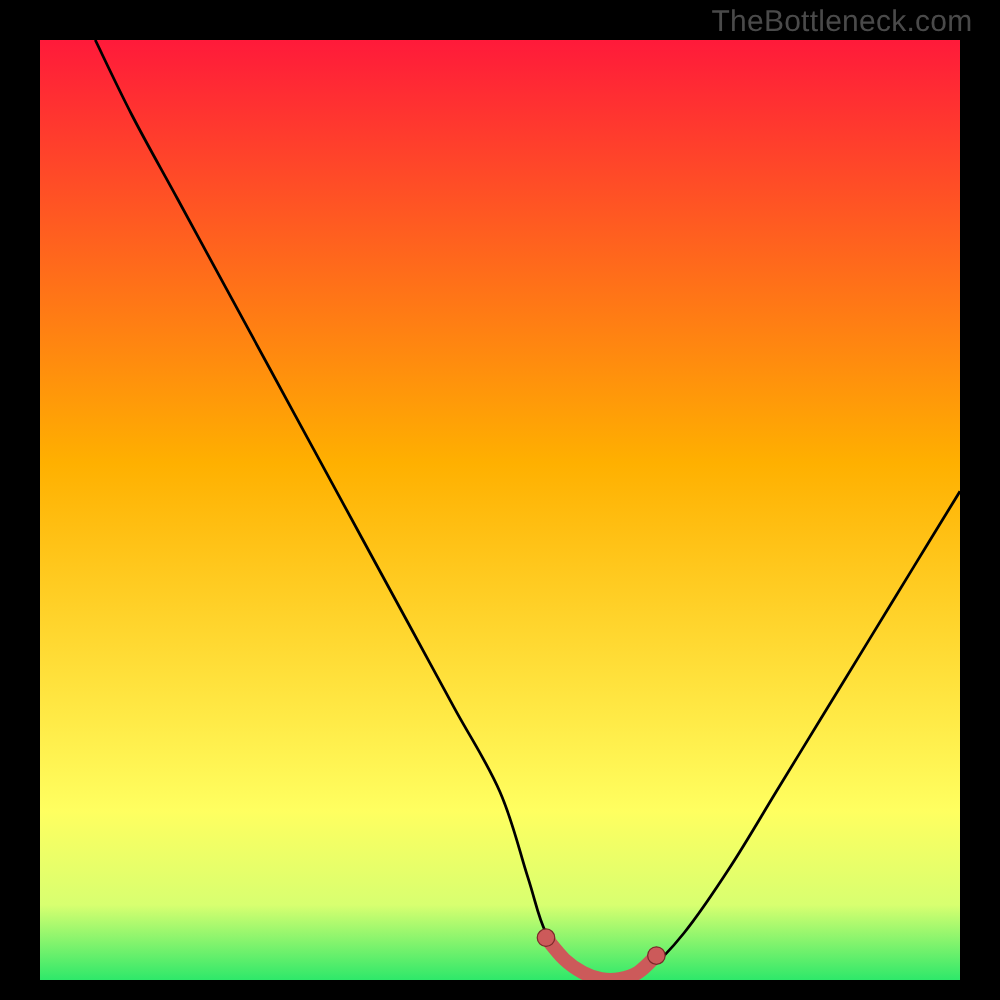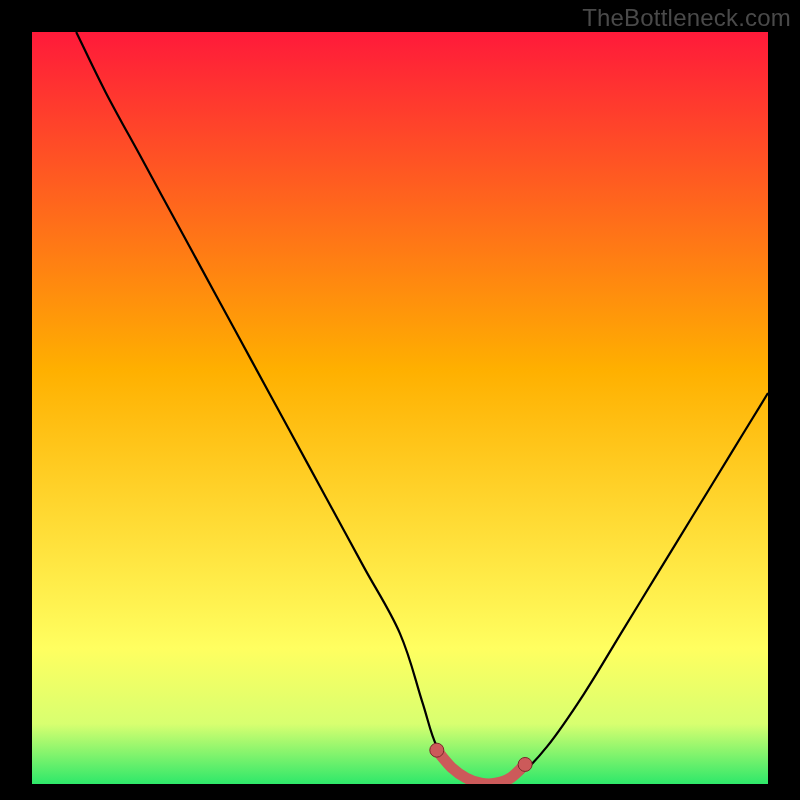--- a/index.html
+++ b/index.html
@@ -1,17 +1,17 @@
 <!DOCTYPE html>
 <html><head>
 <meta charset="utf-8">
 <style>
 html,body{margin:0;padding:0;width:800px;height:800px;overflow:hidden;background:#000;font-family:Arial,Helvetica,sans-serif}
 .frame{position:absolute;left:0;top:0;width:800px;height:800px;background:#000}
-.attribution{position:absolute;top:4px;right:9px;color:#4a4a4a;font-size:24px;font-weight:400;letter-spacing:.2px}
+.attribution{position:absolute;top:4px;right:22px;color:#4a4a4a;font-size:24px;font-weight:400;letter-spacing:.2px}
 .plot-wrap{position:absolute;left:32px;top:32px;width:736px;height:752px}
 svg{position:absolute;left:0;top:0}
 </style>
 </head>
 <body>
 
 <div class="frame">
 
   <div class="attribution">TheBottleneck.com</div>
 

